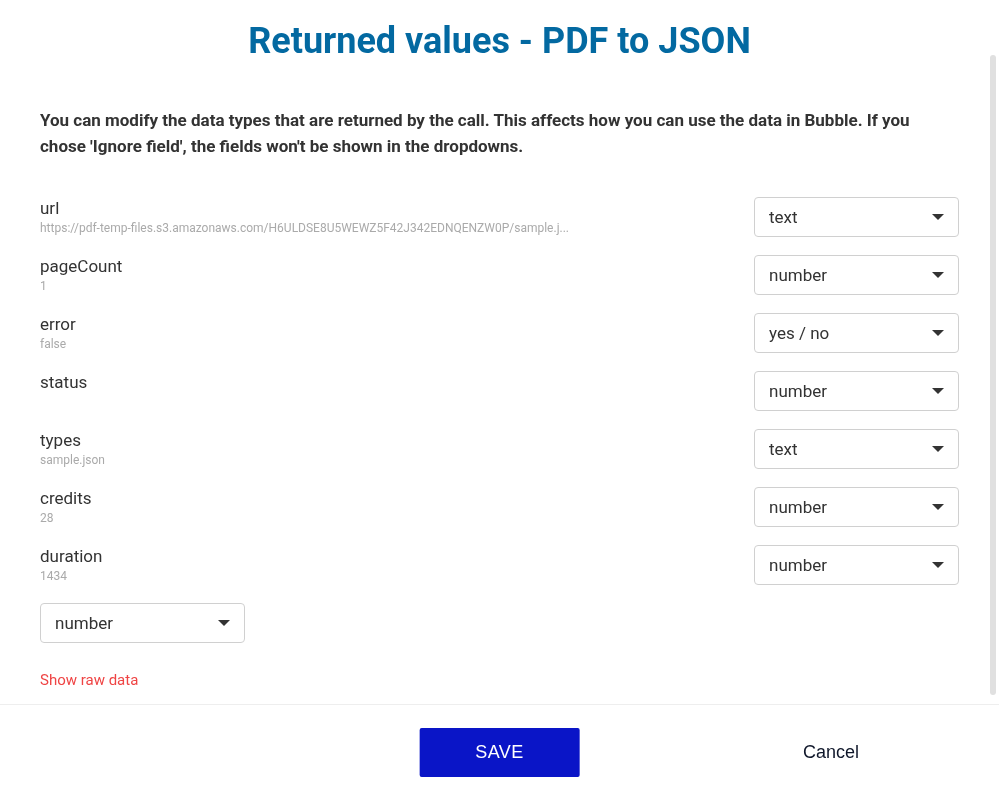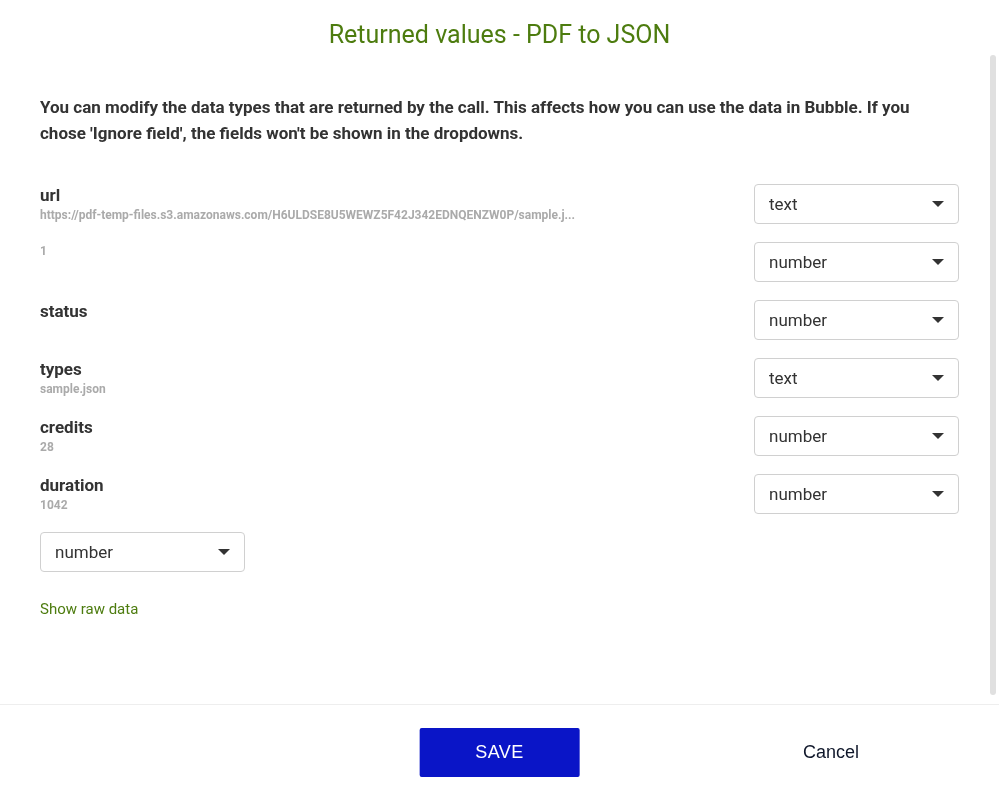--- a/index.html
+++ b/index.html
@@ -20,23 +20,23 @@
       height: 100%;
       display: flex;
       flex-direction: column;
       background: #ffffff;
     }
     .header {
       text-align: center;
       padding: 20px 0 18px 0;
     }
     .header h1 {
-      font-size: 25px;
-      font-weight: 400;
-      color: #4d7c0f;
+      font-size: 36px;
+      font-weight: 700;
+      color: #0369a1;
     }
     .scroll-area {
       flex: 1;
       overflow-y: auto;
       padding: 0 40px;
       position: relative;
     }
     .description {
       font-size: 17px;
       color: #333;
@@ -52,21 +52,20 @@
     .field-row {
       display: flex;
       align-items: flex-start;
       justify-content: space-between;
       padding: 8px 0 10px 0;
     }
     .field-left {
       flex: 1;
       min-width: 0;
       padding-right: 20px;
-      font-weight: bold;
     }
     .field-name {
       font-size: 17px;
       color: #333;
       line-height: 1.3;
     }
     .field-sub {
       font-size: 12px;
       color: #aaa;
       line-height: 1.3;
@@ -98,21 +97,21 @@
     }
     .caret {
       width: 0;
       height: 0;
       border-left: 6px solid transparent;
       border-right: 6px solid transparent;
       border-top: 6px solid #333;
     }
     .raw-link {
       font-size: 15px;
-      color: #4d7c0f;
+      color: #ef4444;
       margin-top: 18px;
       cursor: pointer;
       display: inline-block;
       margin-bottom: 19px;
     }
     .footer {
       border-top: 1px solid #eee;
       padding: 22px 40px;
       display: flex;
       align-items: flex-start;
@@ -184,30 +183,43 @@
         <div class="field-right">
           <div class="type-select">
             <span class="type-label">text</span>
             <span class="caret"></span>
           </div>
         </div>
       </div>
 
       <div class="field-row">
         <div class="field-left">
+          <div class="field-name">pageCount</div>
           <div class="field-sub">1</div>
         </div>
         <div class="field-right">
           <div class="type-select">
             <span class="type-label">number</span>
             <span class="caret"></span>
           </div>
         </div>
       </div>
 
+      <div class="field-row">
+        <div class="field-left">
+          <div class="field-name">error</div>
+          <div class="field-sub">false</div>
+        </div>
+        <div class="field-right">
+          <div class="type-select">
+            <span class="type-label">yes / no</span>
+            <span class="caret"></span>
+          </div>
+        </div>
+      </div>
 
       <div class="field-row">
         <div class="field-left">
           <div class="field-name">status</div>
         </div>
         <div class="field-right">
           <div class="type-select">
             <span class="type-label">number</span>
             <span class="caret"></span>
           </div>
@@ -236,21 +248,21 @@
           <div class="type-select">
             <span class="type-label">number</span>
             <span class="caret"></span>
           </div>
         </div>
       </div>
 
       <div class="field-row">
         <div class="field-left">
           <div class="field-name">duration</div>
-          <div class="field-sub">1042</div>
+          <div class="field-sub">1434</div>
         </div>
         <div class="field-right">
           <div class="type-select">
             <span class="type-label">number</span>
             <span class="caret"></span>
           </div>
         </div>
       </div>
 
       <div class="field-row">

